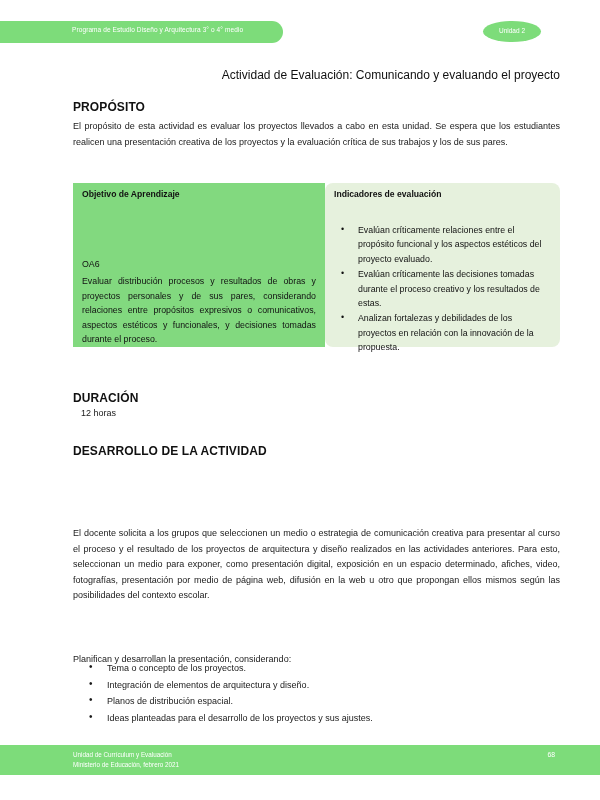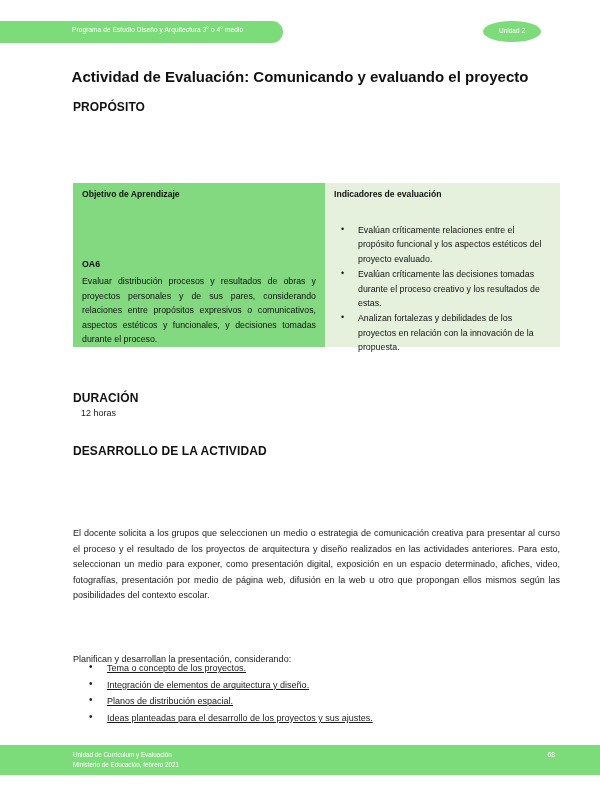--- a/index.html
+++ b/index.html
@@ -48,23 +48,23 @@
     font-size: 6.5px;
     color: #ffffff;
     white-space: nowrap;
   }
 
   
   .doc-title {
     position: absolute;
     left: 40px; top: 68px;
     width: 520px;
-    text-align: center;
-    font-size: 15px;
-    font-weight: bold;
+    text-align: right;
+    font-size: 12px;
+    font-weight: normal;
     color: #111111;
   }
 
   
   .sec-head {
     position: absolute;
     font-size: 12px;
     font-weight: bold;
     color: #111111;
     letter-spacing: .1px;
@@ -93,33 +93,34 @@
   }
   .oa-col-left {
     width: 252px;
     background: #82d97f;
     position: relative;
   }
   .oa-col-right {
     flex: 1;
     background: #e6f1dd;
     position: relative;
+    border-radius: 8px;
   }
   .cell-head {
     position: absolute;
     left: 9px; top: 6px;
     font-size: 8.6px;
     font-weight: bold;
     color: #111111;
   }
   .oa-code {
     position: absolute;
     left: 9px; top: 76px;
     font-size: 8.8px;
-    font-weight: bold;
+    font-weight: normal;
     color: #111111;
   }
   .oa-text {
     position: absolute;
     left: 9px; top: 91px;
     width: 234px;
     font-size: 8.8px;
     line-height: 14.5px;
     color: #111111;
     text-align: justify;
@@ -155,21 +156,20 @@
     width: 480px;
     margin: 0; padding: 0;
     list-style: none;
   }
   .plan-list li {
     position: relative;
     padding-left: 34px;
     font-size: 9px;
     line-height: 16.6px;
     color: #1a1a1a;
-    text-decoration: underline;
   }
   .plan-list li::before {
     content: "\2022";
     position: absolute;
     left: 16px; top: -1px;
     font-size: 10px;
     color: #1a1a1a;
   }
 
   
@@ -201,20 +201,21 @@
 <div class="page">
 
   <div class="header-band"></div>
   <div class="header-band-text">Programa de Estudio Diseño y Arquitectura 3° o 4° medio</div>
   <div class="unit-badge"></div>
   <div class="unit-badge-text">Unidad 2</div>
 
   <div class="doc-title">Actividad de Evaluación: Comunicando y evaluando el proyecto</div>
 
   <div class="sec-head" style="left:73px; top:100px;">PROPÓSITO</div>
+  <div class="body-par" style="left:73px; top:119px; width:487px;">El propósito de esta actividad es evaluar los proyectos llevados a cabo en esta unidad. Se espera que los estudiantes realicen una presentación creativa de los proyectos y la evaluación crítica de sus trabajos y los de sus pares.</div>
 
   <div class="oa-table">
     <div class="oa-col-left">
       <div class="cell-head">Objetivo de Aprendizaje</div>
       <div class="oa-code">OA6</div>
       <div class="oa-text">Evaluar distribución procesos y resultados de obras y proyectos personales y de sus pares, considerando relaciones entre propósitos expresivos o comunicativos, aspectos estéticos y funcionales, y decisiones tomadas durante el proceso.</div>
     </div>
     <div class="oa-col-right">
       <div class="cell-head">Indicadores de evaluación</div>
       <ul class="ind-list">

